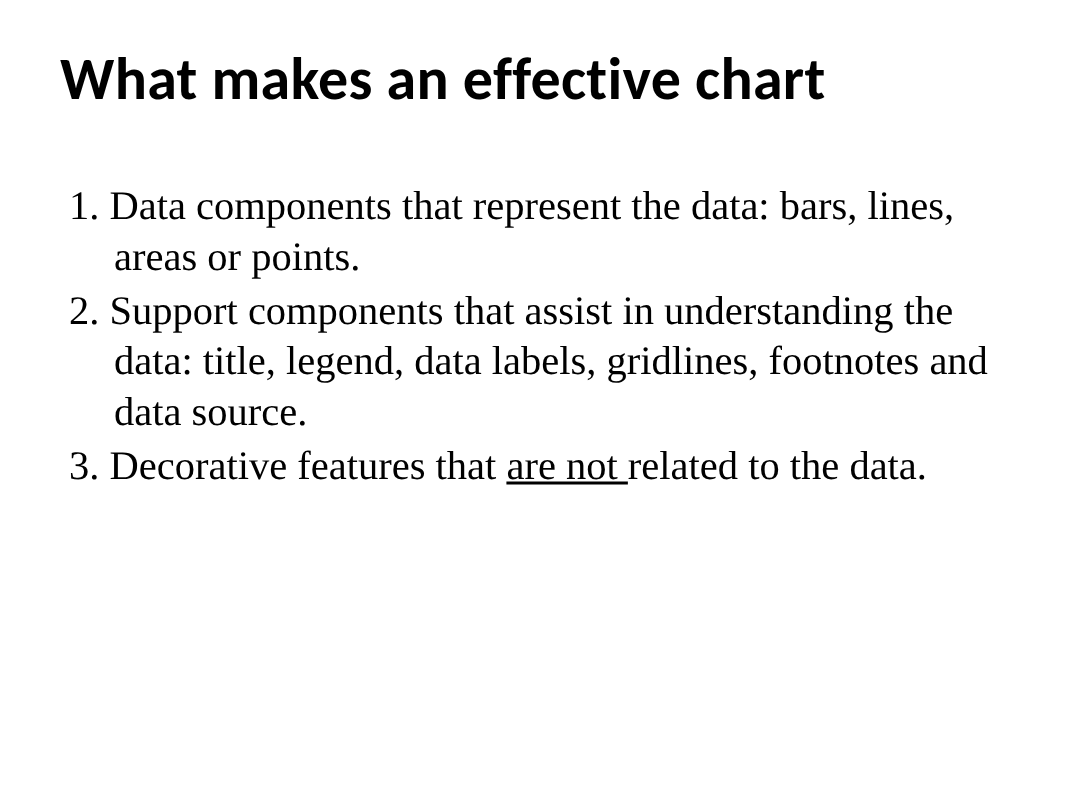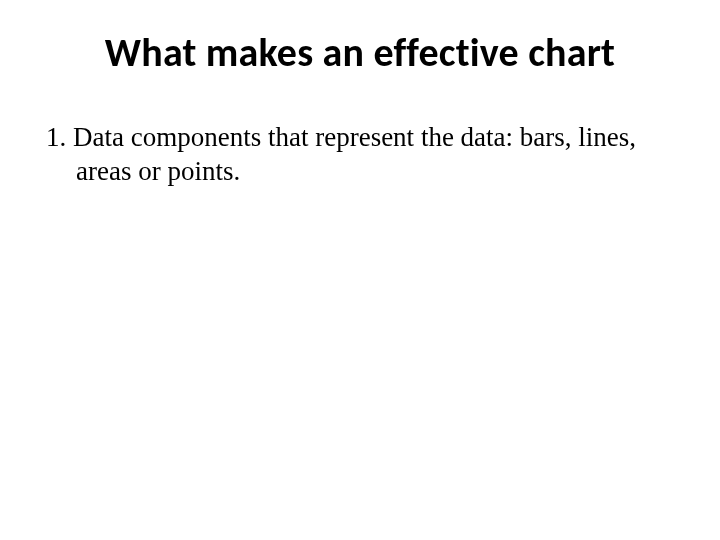--- a/index.html
+++ b/index.html
@@ -12,21 +12,21 @@
     overflow: hidden;
   }
   .slide {
     width: 100%;
     height: 100%;
     padding: 28px 40px 40px 40px;
   }
   .title {
     font-size: 40px;
     font-weight: 700;
-    text-align: center;
+    text-align: left;
     margin-bottom: 44px;
     letter-spacing: 0.2px;
   }
   .body {
     font-size: 27px;
     line-height: 1.25;
     padding: 0 6px;
   }
   .intro {
     text-decoration: underline;
@@ -40,14 +40,16 @@
   }
   .u { text-decoration: underline; }
 </style>
 </head>
 <body>
 
 <div class="slide">
   <h1 class="title">What makes an effective chart</h1>
   <div class="body">
     <div class="item"><span>1. </span><span>Data components that represent the data: bars, lines, areas or points.</span></div>
+    <div class="item"><span>2. </span><span>Support components that assist in understanding the data: title, legend, data labels, gridlines, footnotes and data source.</span></div>
+    <div class="item"><span>3. </span><span>Decorative features that </span><span class="u">are not </span><span>related to the data.</span></div>
   </div>
 </div>
 
 </body></html>

